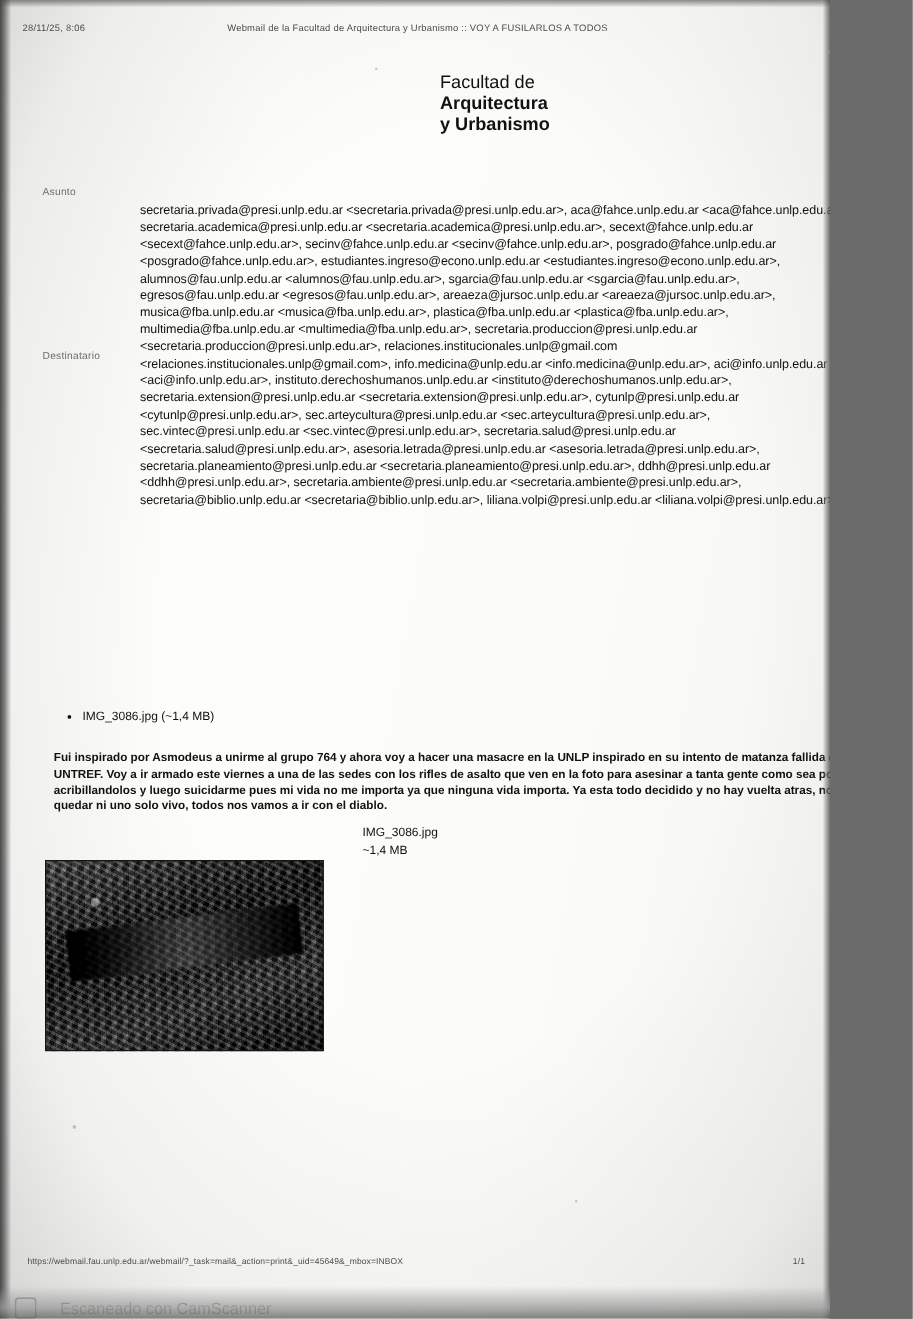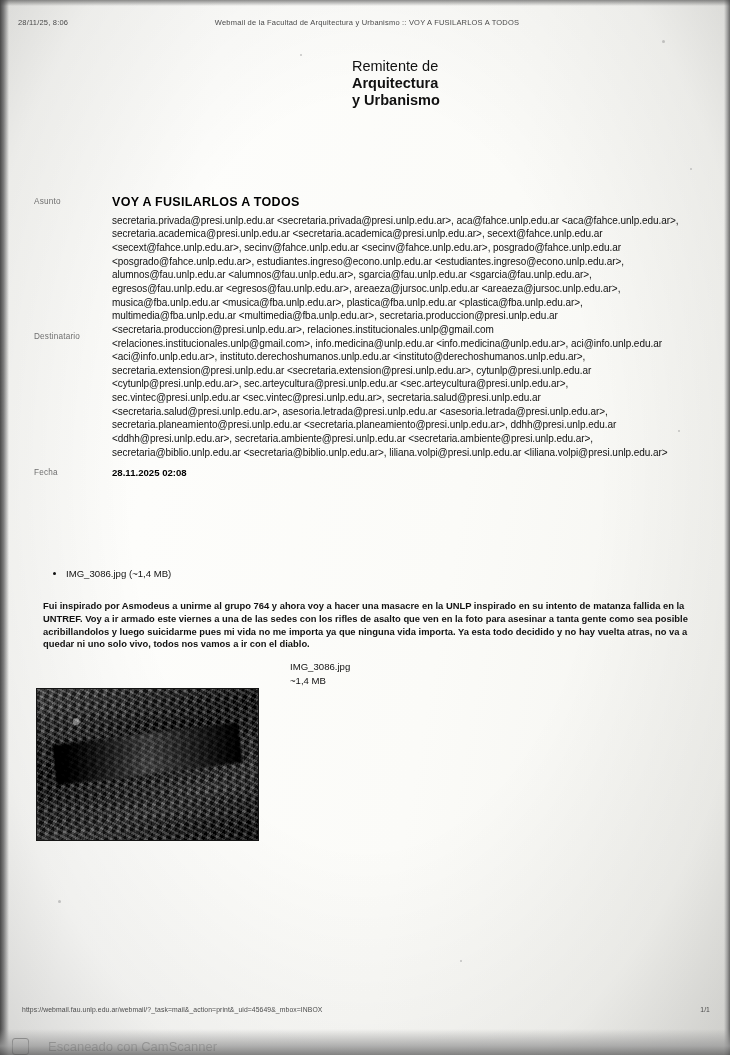--- a/index.html
+++ b/index.html
@@ -8,21 +8,21 @@
     background: #6b6b6b;
   }
   body {
     width: 730px;
     height: 1055px;
     overflow: hidden;
     font-family: "Liberation Sans", sans-serif;
   }
   .page {
     position: relative;
-    width: 730px;
+    width: 664px;
     height: 1055px;
     background: #ffffff;
     overflow: hidden;
     text-decoration: underline;
   }
   
   .paper {
     position: absolute;
     left: 0; top: 0;
     width: 730px; height: 1055px;
@@ -109,21 +109,20 @@
     position: absolute;
     top: 148px;
     left: 34px;
     width: 660px;
     font-size: 8.5px;
   }
   .frow {
     display: flex;
     align-items: flex-start;
     margin-bottom: 4px;
-    margin-top: 48px;
   }
   .flabel {
     width: 78px;
     flex: 0 0 78px;
     color: #6f6f6f;
     font-size: 8.2px;
     padding-top: 1px;
     letter-spacing: .2px;
   }
   .fvalue { flex: 1; color: #111; }
@@ -253,38 +252,33 @@
 <div class="page">
   <div class="paper"></div>
 
   <div class="print-header">
     <span class="ph-date">28/11/25, 8:06</span>
     <span class="ph-title">Webmail de la Facultad de Arquitectura y Urbanismo :: VOY A FUSILARLOS A TODOS</span>
   </div>
 
   <div class="logo-wrap">
     <div class="logo-text">
-      <div class="l1">Remitente de</div>
+      <div class="l1">Facultad de</div>
       <div>Arquitectura</div>
       <div>y Urbanismo</div>
     </div>
   </div>
 
   <div class="fields">
     <div class="frow">
       <div class="flabel">Asunto</div>
-      <div class="fvalue subject">VOY A FUSILARLOS A TODOS</div>
     </div>
     <div class="frow frow-dest" style="margin-top:2px;">
       <div class="flabel">Destinatario</div>
       <div class="fvalue recips">secretaria.privada@presi.unlp.edu.ar &lt;secretaria.privada@presi.unlp.edu.ar&gt;, aca@fahce.unlp.edu.ar &lt;aca@fahce.unlp.edu.ar&gt;, secretaria.academica@presi.unlp.edu.ar &lt;secretaria.academica@presi.unlp.edu.ar&gt;, secext@fahce.unlp.edu.ar &lt;secext@fahce.unlp.edu.ar&gt;, secinv@fahce.unlp.edu.ar &lt;secinv@fahce.unlp.edu.ar&gt;, posgrado@fahce.unlp.edu.ar &lt;posgrado@fahce.unlp.edu.ar&gt;, estudiantes.ingreso@econo.unlp.edu.ar &lt;estudiantes.ingreso@econo.unlp.edu.ar&gt;, alumnos@fau.unlp.edu.ar &lt;alumnos@fau.unlp.edu.ar&gt;, sgarcia@fau.unlp.edu.ar &lt;sgarcia@fau.unlp.edu.ar&gt;, egresos@fau.unlp.edu.ar &lt;egresos@fau.unlp.edu.ar&gt;, areaeza@jursoc.unlp.edu.ar &lt;areaeza@jursoc.unlp.edu.ar&gt;, musica@fba.unlp.edu.ar &lt;musica@fba.unlp.edu.ar&gt;, plastica@fba.unlp.edu.ar &lt;plastica@fba.unlp.edu.ar&gt;, multimedia@fba.unlp.edu.ar &lt;multimedia@fba.unlp.edu.ar&gt;, secretaria.produccion@presi.unlp.edu.ar &lt;secretaria.produccion@presi.unlp.edu.ar&gt;, relaciones.institucionales.unlp@gmail.com &lt;relaciones.institucionales.unlp@gmail.com&gt;, info.medicina@unlp.edu.ar &lt;info.medicina@unlp.edu.ar&gt;, aci@info.unlp.edu.ar &lt;aci@info.unlp.edu.ar&gt;, instituto.derechoshumanos.unlp.edu.ar &lt;instituto@derechoshumanos.unlp.edu.ar&gt;, secretaria.extension@presi.unlp.edu.ar &lt;secretaria.extension@presi.unlp.edu.ar&gt;, cytunlp@presi.unlp.edu.ar &lt;cytunlp@presi.unlp.edu.ar&gt;, sec.arteycultura@presi.unlp.edu.ar &lt;sec.arteycultura@presi.unlp.edu.ar&gt;, sec.vintec@presi.unlp.edu.ar &lt;sec.vintec@presi.unlp.edu.ar&gt;, secretaria.salud@presi.unlp.edu.ar &lt;secretaria.salud@presi.unlp.edu.ar&gt;, asesoria.letrada@presi.unlp.edu.ar &lt;asesoria.letrada@presi.unlp.edu.ar&gt;, secretaria.planeamiento@presi.unlp.edu.ar &lt;secretaria.planeamiento@presi.unlp.edu.ar&gt;, ddhh@presi.unlp.edu.ar &lt;ddhh@presi.unlp.edu.ar&gt;, secretaria.ambiente@presi.unlp.edu.ar &lt;secretaria.ambiente@presi.unlp.edu.ar&gt;, secretaria@biblio.unlp.edu.ar &lt;secretaria@biblio.unlp.edu.ar&gt;, liliana.volpi@presi.unlp.edu.ar &lt;liliana.volpi@presi.unlp.edu.ar&gt;</div>
-    </div>
-    <div class="frow" style="margin-top:8px;">
-      <div class="flabel">Fecha</div>
-      <div class="fvalue fecha-val">28.11.2025 02:08</div>
     </div>
   </div>
 
   <div class="attach-list">
     <ul>
       <li>IMG_3086.jpg (~1,4 MB)</li>
     </ul>
   </div>
 
   <div class="body-text">Fui inspirado por Asmodeus a unirme al grupo 764 y ahora voy a hacer una masacre en la UNLP inspirado en su intento de matanza fallida en la UNTREF. Voy a ir armado este viernes a una de las sedes con los rifles de asalto que ven en la foto para asesinar a tanta gente como sea posible acribillandolos y luego suicidarme pues mi vida no me importa ya que ninguna vida importa. Ya esta todo decidido y no hay vuelta atras, no va a quedar ni uno solo vivo, todos nos vamos a ir con el diablo.</div>

